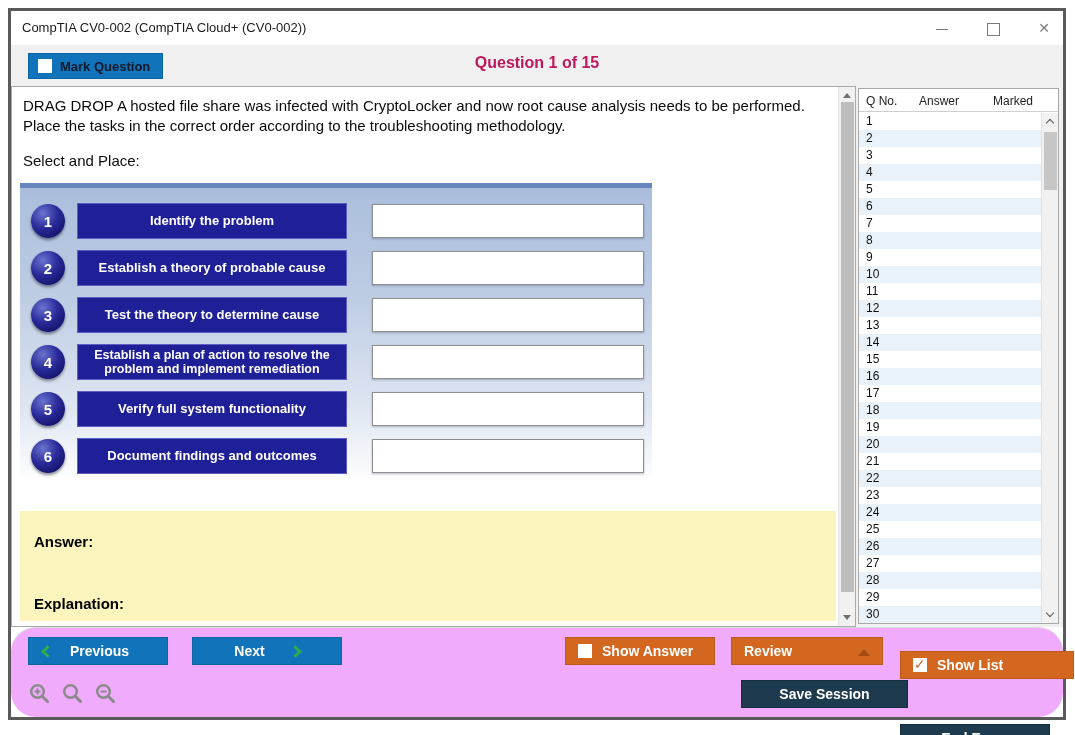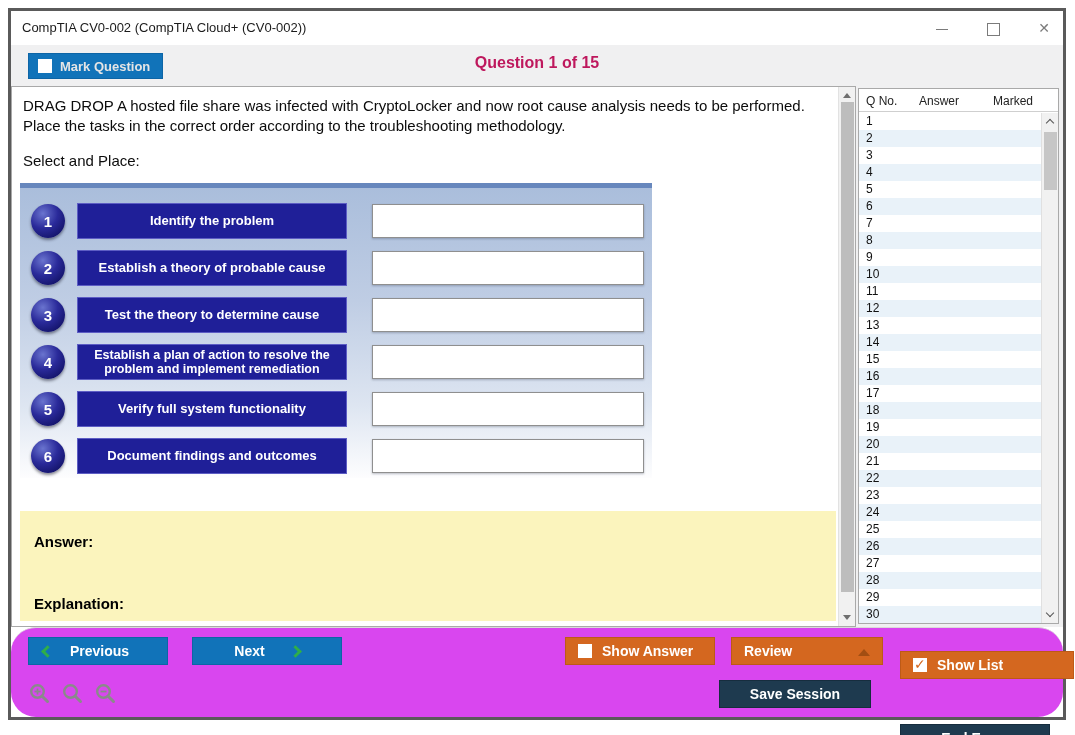--- a/index.html
+++ b/index.html
@@ -12,21 +12,21 @@
   .win-controls { position:absolute; right:12px; top:0; height:34px; display:flex; align-items:center; gap:37px; }
   .wc { width:14px; height:14px; position:relative; color:#7b7b7b; cursor:default; }
   .wc-min::after { content:""; position:absolute; left:1px; right:1px; top:8px; border-top:1px solid #7b7b7b; }
   .wc-max::after { content:""; position:absolute; left:1px; top:2px; width:11px; height:11px; border:1px solid #7b7b7b; }
   .wc-close { font-size:14px; line-height:14px; text-align:center; color:#7b7b7b; }
 
   
   .header-strip { position:absolute; left:0; top:34px; right:0; height:41px; background:#f0f0f1; }
   .mark-btn { position:absolute; left:17px; top:8px; height:26px; padding:0 12px 0 9px; background:#1173b9; border:1px solid #0d65a6; display:flex; align-items:center; gap:8px; cursor:pointer; }
   .mark-btn .cb { border:1px solid #fff; }
-  .mark-btn span.lbl { color:#e5e5e5; font-size:13px; font-weight:bold; }
+  .mark-btn span.lbl { color:#0f172a; font-size:13px; font-weight:bold; }
   .q-counter { position:absolute; left:0; right:0; top:9px; text-align:center; font-size:16px; font-weight:bold; color:#be185d; }
 
   
   .main { position:absolute; left:0; top:75px; right:0; height:541px; background:#f0f0f1; }
   .content { position:absolute; left:0; top:0; width:845px; height:541px; background:#fff; border:1px solid #a9a9a9; }
   .qtext { position:absolute; left:11px; top:9px; width:806px; font-size:15px; color:#0c0c0c; line-height:20px; }
   .qtext p.sp { margin-top:15px; }
 
   
   .dd-graphic { position:absolute; left:8px; top:96px; width:632px; height:295px;
@@ -64,34 +64,34 @@
   .sb-list { position:absolute; left:0; top:24px; right:17px; bottom:0; overflow:hidden; }
   .qrow { height:17px; line-height:17px; font-size:12px; color:#111; padding-left:7px; background:#fff; cursor:pointer; }
   .qrow.alt { background:#e9f2f9; }
   .sb-scroll { position:absolute; right:0; top:24px; bottom:0; width:17px; background:#f1f1f1; border-left:1px solid #e0e0e0; }
   .sb-thumb { position:absolute; left:2px; width:13px; top:19px; height:58px; background:#c6c6c6; }
   .chev { display:inline-block; width:6px; height:6px; border-left:1.6px solid #555; border-bottom:1.6px solid #555; }
   .chev-up { position:absolute; left:5px; top:7px; transform:rotate(135deg); }
   .chev-down { position:absolute; left:5px; bottom:7px; transform:rotate(-45deg); }
 
   
-  .footer { position:absolute; left:0; top:616px; right:0; bottom:0; background:#d946ef; border-top:1px solid #dadada;border-radius:25px; }
+  .footer { position:absolute; left:0; top:616px; right:0; bottom:0; background:#f0abfc; border-top:1px solid #dadada;border-radius:25px; }
   .btn { position:absolute; height:28px; display:flex; align-items:center; font-size:14px; font-weight:bold; color:#fff; cursor:pointer; }
   .btn-blue { background:#1173b9; border:1px solid #0d65a6; }
   .btn-orange { background:#d4671f; border:1px solid #bd5a17; }
   .btn-navy { background:#1e3a4f; border:1px solid #162d3e; justify-content:center; }
   .gchev { width:9px; height:9px; border-left:3px solid #2fae4a; border-bottom:3px solid #2fae4a; display:inline-block; }
   .gchev-left { transform:rotate(45deg); }
   .gchev-right { transform:rotate(-135deg); }
   #btn-previous { left:17px; top:9px; width:140px; padding-left:14px; gap:18px; }
   #btn-next { left:181px; top:9px; width:150px; justify-content:center; gap:26px; }
   #btn-show-answer { left:554px; top:9px; width:150px; padding-left:12px; gap:10px; }
   #btn-review { left:720px; top:9px; width:152px; padding-left:12px; }
   #btn-show-list { left:889px; top:23px; width:174px; padding-left:12px; gap:10px; }
-  #btn-save-session { left:708px; top:52px; width:152px; }
+  #btn-save-session { left:730px; top:52px; width:167px; }
   #btn-end-exam { left:889px; top:52px; width:150px;margin-top:44px; }
   .cb { width:14px; height:14px; background:#fff; display:inline-block; position:relative; flex:none; }
   .cb.checked::after { content:"\2713"; position:absolute; left:1px; top:-2px; font-size:14px; font-weight:bold; color:#d4671f; }
   .rev-tri { position:absolute; right:12px; top:11px; width:0; height:0; border:6px solid transparent; border-bottom:7px solid #a24e12; border-top:none; }
   .zoom-icons { position:absolute; left:17px; top:54px; display:flex; gap:9px; }
   .zoom-icons svg { cursor:pointer; }
 </style>
 </head>
 <body>
 

